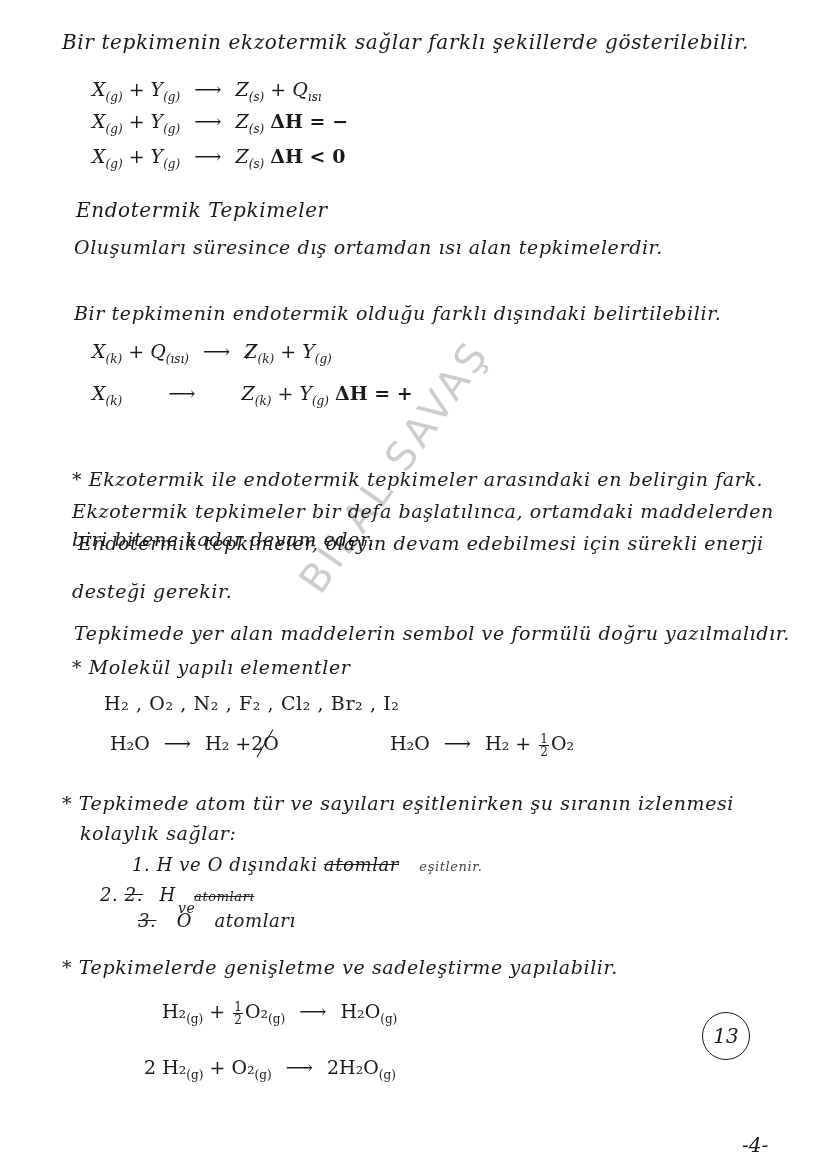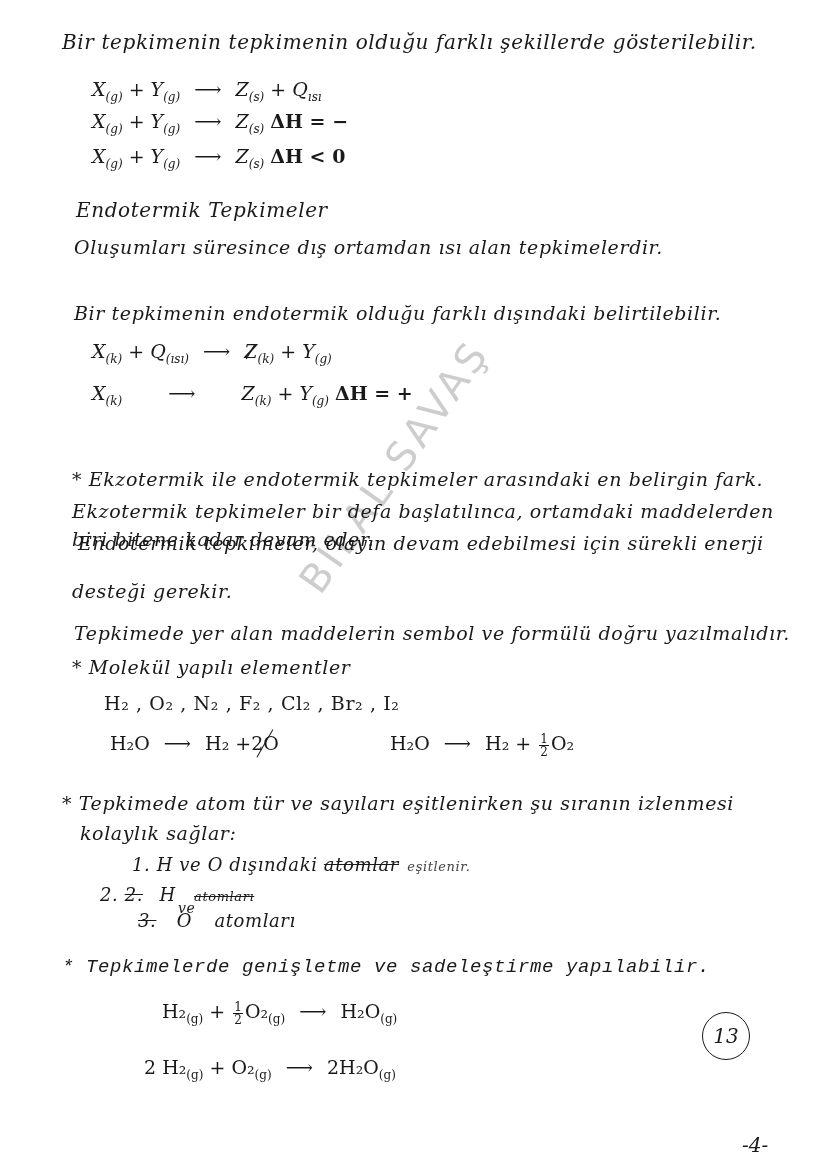--- a/index.html
+++ b/index.html
@@ -14,37 +14,37 @@
   .eq sub { font-size: 12px; }
   .arrow { display: inline-block; margin: 0 8px; font-style: normal; }
   .dh { display: inline-block; font-style: normal; font-weight: bold; }
   .strike { text-decoration: line-through; }
   .xout { position: relative; display: inline-block; }
   .xout::after { content: ""; position: absolute; left: -2px; right: -2px; top: 50%;
                  border-top: 1.5px solid #1a1a1a; transform: rotate(-60deg); }
   .frac { display: inline-flex; flex-direction: column; align-items: center; font-size: 12px;
           vertical-align: middle; line-height: 1; margin: 0 2px; }
   .frac .num { border-bottom: 1px solid #1a1a1a; padding: 0 1px; }
-  .small-note { font-size: 13px; color: #444; margin-left: 2px; }
+  .small-note { font-size: 13px; color: #444; margin-left: 14px; }
   .watermark { position: absolute; left: 290px; top: 575px; font-family: "DejaVu Sans", sans-serif;
                font-size: 40px; color: #bdbdbd; transform: rotate(-55deg); transform-origin: left top;
                letter-spacing: 4px; opacity: 0.75; pointer-events: none; white-space: nowrap; }
   .circle-num { position: absolute; left: 702px; top: 1012px; width: 46px; height: 46px;
                 border: 1.6px solid #1a1a1a; border-radius: 50%; display: flex; align-items: center;
                 justify-content: center; font-size: 20px; font-style: italic; }
   .page-num { position: absolute; left: 742px; top: 1133px; font-size: 20px; font-style: italic; }
 </style>
 </head>
 <body>
 
 <div class="page">
 
   <div class="watermark">BİLAL SAVAŞ</div>
 
-  <div class="line t20" style="left:62px; top:30px;">Bir tepkimenin tepkimenin olduğu farklı şekillerde gösterilebilir.</div>
+  <div class="line t20" style="left:62px; top:30px;">Bir tepkimenin ekzotermik sağlar farklı şekillerde gösterilebilir.</div>
 
   <div class="eq" style="left:92px; top:78px;">
     <span>X</span><sub>(g)</sub>
     <span>+</span>
     <span>Y</span><sub>(g)</sub>
     <span class="arrow">⟶</span>
     <span>Z</span><sub>(s)</sub>
     <span>+</span>
     <span>Q</span><sub>ısı</sub>
   </div>
@@ -133,21 +133,21 @@
     <span class="strike" style="font-size:13px; margin-left:12px;">atomları</span>
   </div>
   <div class="line" style="left:178px; top:900px; font-size:14px;">ve</div>
 
   <div class="line t18" style="left:138px; top:910px;">
     <span class="strike">3.</span>
     <span style="margin-left:14px;">O</span>
     <span style="margin-left:16px;">atomları</span>
   </div>
 
-  <div class="line t19" style="left:62px; top:956px;font-family:Liberation Mono, monospace;">* Tepkimelerde genişletme ve sadeleştirme yapılabilir.</div>
+  <div class="line t19" style="left:62px; top:956px;">* Tepkimelerde genişletme ve sadeleştirme yapılabilir.</div>
 
   <div class="eq" style="left:162px; top:1000px; font-style:normal;">
     <span>H₂</span><sub>(g)</sub>
     <span>+</span>
     <span class="frac">
         <span class="num">1</span>
         <span>2</span>
       </span><span>O₂</span><sub>(g)</sub>
     <span class="arrow">⟶</span>
     <span>H₂O</span><sub>(g)</sub>

